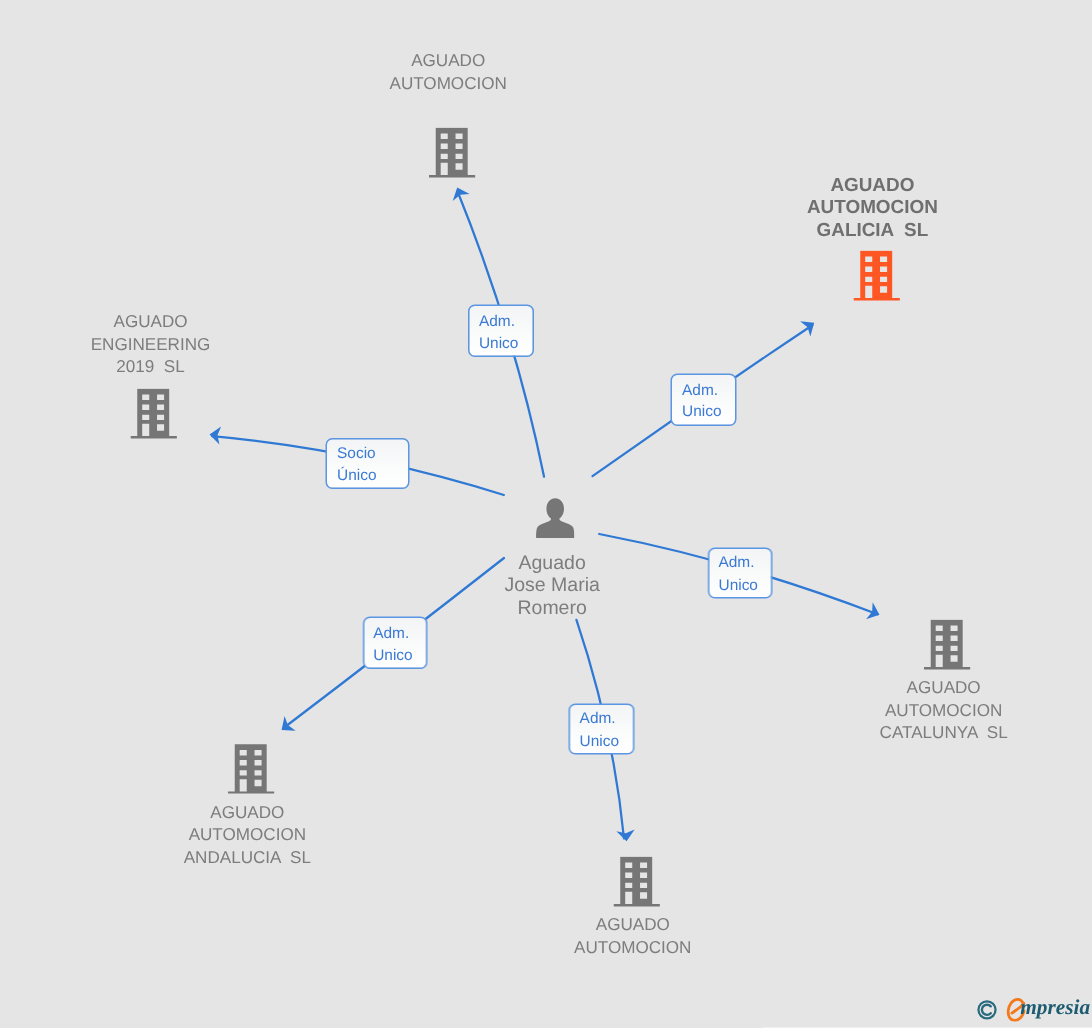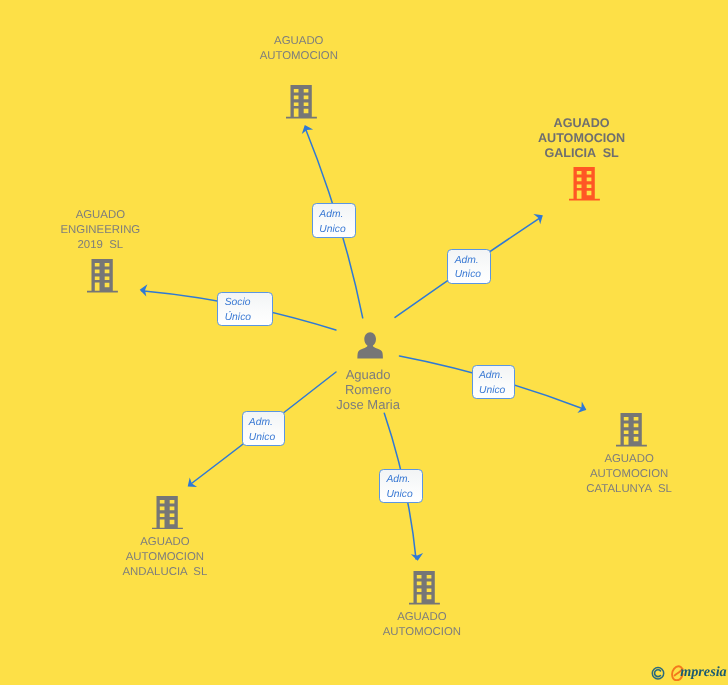--- a/index.html
+++ b/index.html
@@ -3,42 +3,42 @@
 <meta charset="utf-8">
 <title>Red de relaciones</title>
 <style>
   html, body { margin:0; padding:0; }
   body {
     width:728px; height:685px; background:#ffffff; overflow:hidden;
     font-family:"Liberation Sans", sans-serif;
     -webkit-font-smoothing:antialiased;
     text-rendering:geometricPrecision;
   }
-  #graph { position:relative; width:728px; height:685px; background:#fde047;
+  #graph { position:relative; width:728px; height:685px; background:#e5e5e5;
            -webkit-font-smoothing:antialiased; -moz-osx-font-smoothing:grayscale; }
   svg.layer { position:absolute; left:0; top:0; width:728px; height:685px; }
 
   .node { position:absolute; width:0; height:0; }
   .node .lbl {
     position:absolute; width:240px; left:-122px; text-align:center;
     font-size:11.4px; color:#7d7d7d; line-height:15px;
     will-change:opacity;
   }
   .node .lbl > div { white-space:pre; }
   .node.hl .lbl { color:#6f6f6f; font-weight:bold; font-size:12.6px; }
   .node .ico { position:absolute; }
 
   .elabel {
     position:absolute; box-sizing:border-box;
     border:1.4px solid #5b96e3; border-radius:4.5px;
     background:linear-gradient(180deg,#f2f4f5 0%,#fafbfb 55%,#ffffff 100%);
     color:#3b7ad4; font-size:10.3px; line-height:14.4px;
     text-align:left; padding-left:6.3px; padding-top:3.9px;
   }
-  .elabel > div { will-change:opacity;font-style:italic; }
+  .elabel > div { will-change:opacity; }
   .wm { position:absolute; left:650px; top:662px; }
   .wm-c { position:absolute; left:1.0px; top:3.8px; }
   .wm-e { position:absolute; left:21.0px; top:2.8px; }
   .vis-hidden { position:absolute; width:1px; height:1px; overflow:hidden; clip:rect(0 0 0 0); color:transparent; }
   .wm-t { position:absolute; will-change:opacity; left:30.2px; top:1.5px; font-family:"Liberation Serif",serif;
           font-style:italic; font-size:14.2px; line-height:16px; color:#1c5b70;font-weight:bold; }
 </style>
 </head>
 <body>
 
@@ -123,22 +123,22 @@
       <div>ANDALUCIA  SL</div>
     </div>
     <span class="ico bldg" style="left:-14.95px;top:-16.75px"><svg width="30.9" height="33.5" viewBox="0 0 30.9 33.3" xmlns="http://www.w3.org/2000/svg">
           <path fill="#767676" fill-rule="evenodd" d="M4.5 0 H25.8 V31.6 H30.9 V33.3 H0 V31.6 H4.5 Z M7.8 3.9 H12.5 V7.5 H7.8 Z M17.7 3.9 H22.4 V7.5 H17.7 Z M7.8 10.5 H12.5 V14.2 H7.8 Z M17.7 10.5 H22.4 V14.2 H17.7 Z M7.8 17.4 H12.5 V20.9 H7.8 Z M17.7 17.4 H22.4 V20.9 H17.7 Z M7.8 23.4 H12.5 V31.6 H7.8 Z M17.7 23.7 H22.4 V28.1 H17.7 Z"></path>
         </svg></span>
   </div>
 
   <div class="node" id="centernode" style="left:370.1px;top:345.85px">
     <div class="lbl" style="top:20.8px;font-size:13px;line-height:15.4px;color:#7d7d7d">
       <div>Aguado</div>
+      <div>Jose Maria</div>
       <div>Romero</div>
-      <div>Jose Maria</div>
     </div>
     <span class="ico person" style="left:-13.2px;top:-13.75px"><svg width="26.3" height="26.8" viewBox="0 0 26.3 26.8" xmlns="http://www.w3.org/2000/svg">
           <path fill="#767676" d="M13.15 0.2 C16.5 0.2 19.0 3.1 19.0 7.1 C19.0 10.2 17.6 12.7 15.9 13.6 C15.9 14.6 16.6 15.3 18.6 16.0 C21.6 17.0 23.8 18.0 24.8 19.2 C25.6 20.2 25.9 22.3 25.9 26.6 L0.4 26.6 C0.4 22.3 0.7 20.2 1.5 19.2 C2.5 18.0 4.7 17.0 7.7 16.0 C9.7 15.3 10.4 14.6 10.4 13.6 C8.7 12.7 7.3 10.2 7.3 7.1 C7.3 3.1 9.8 0.2 13.15 0.2 Z"></path>
         </svg></span>
   </div>
 
   <div class="elabel" style="left:312.0px;top:203.3px;width:43.5px;height:34.5px">
     <div>Adm.</div>
     <div>Unico</div>
   </div>

